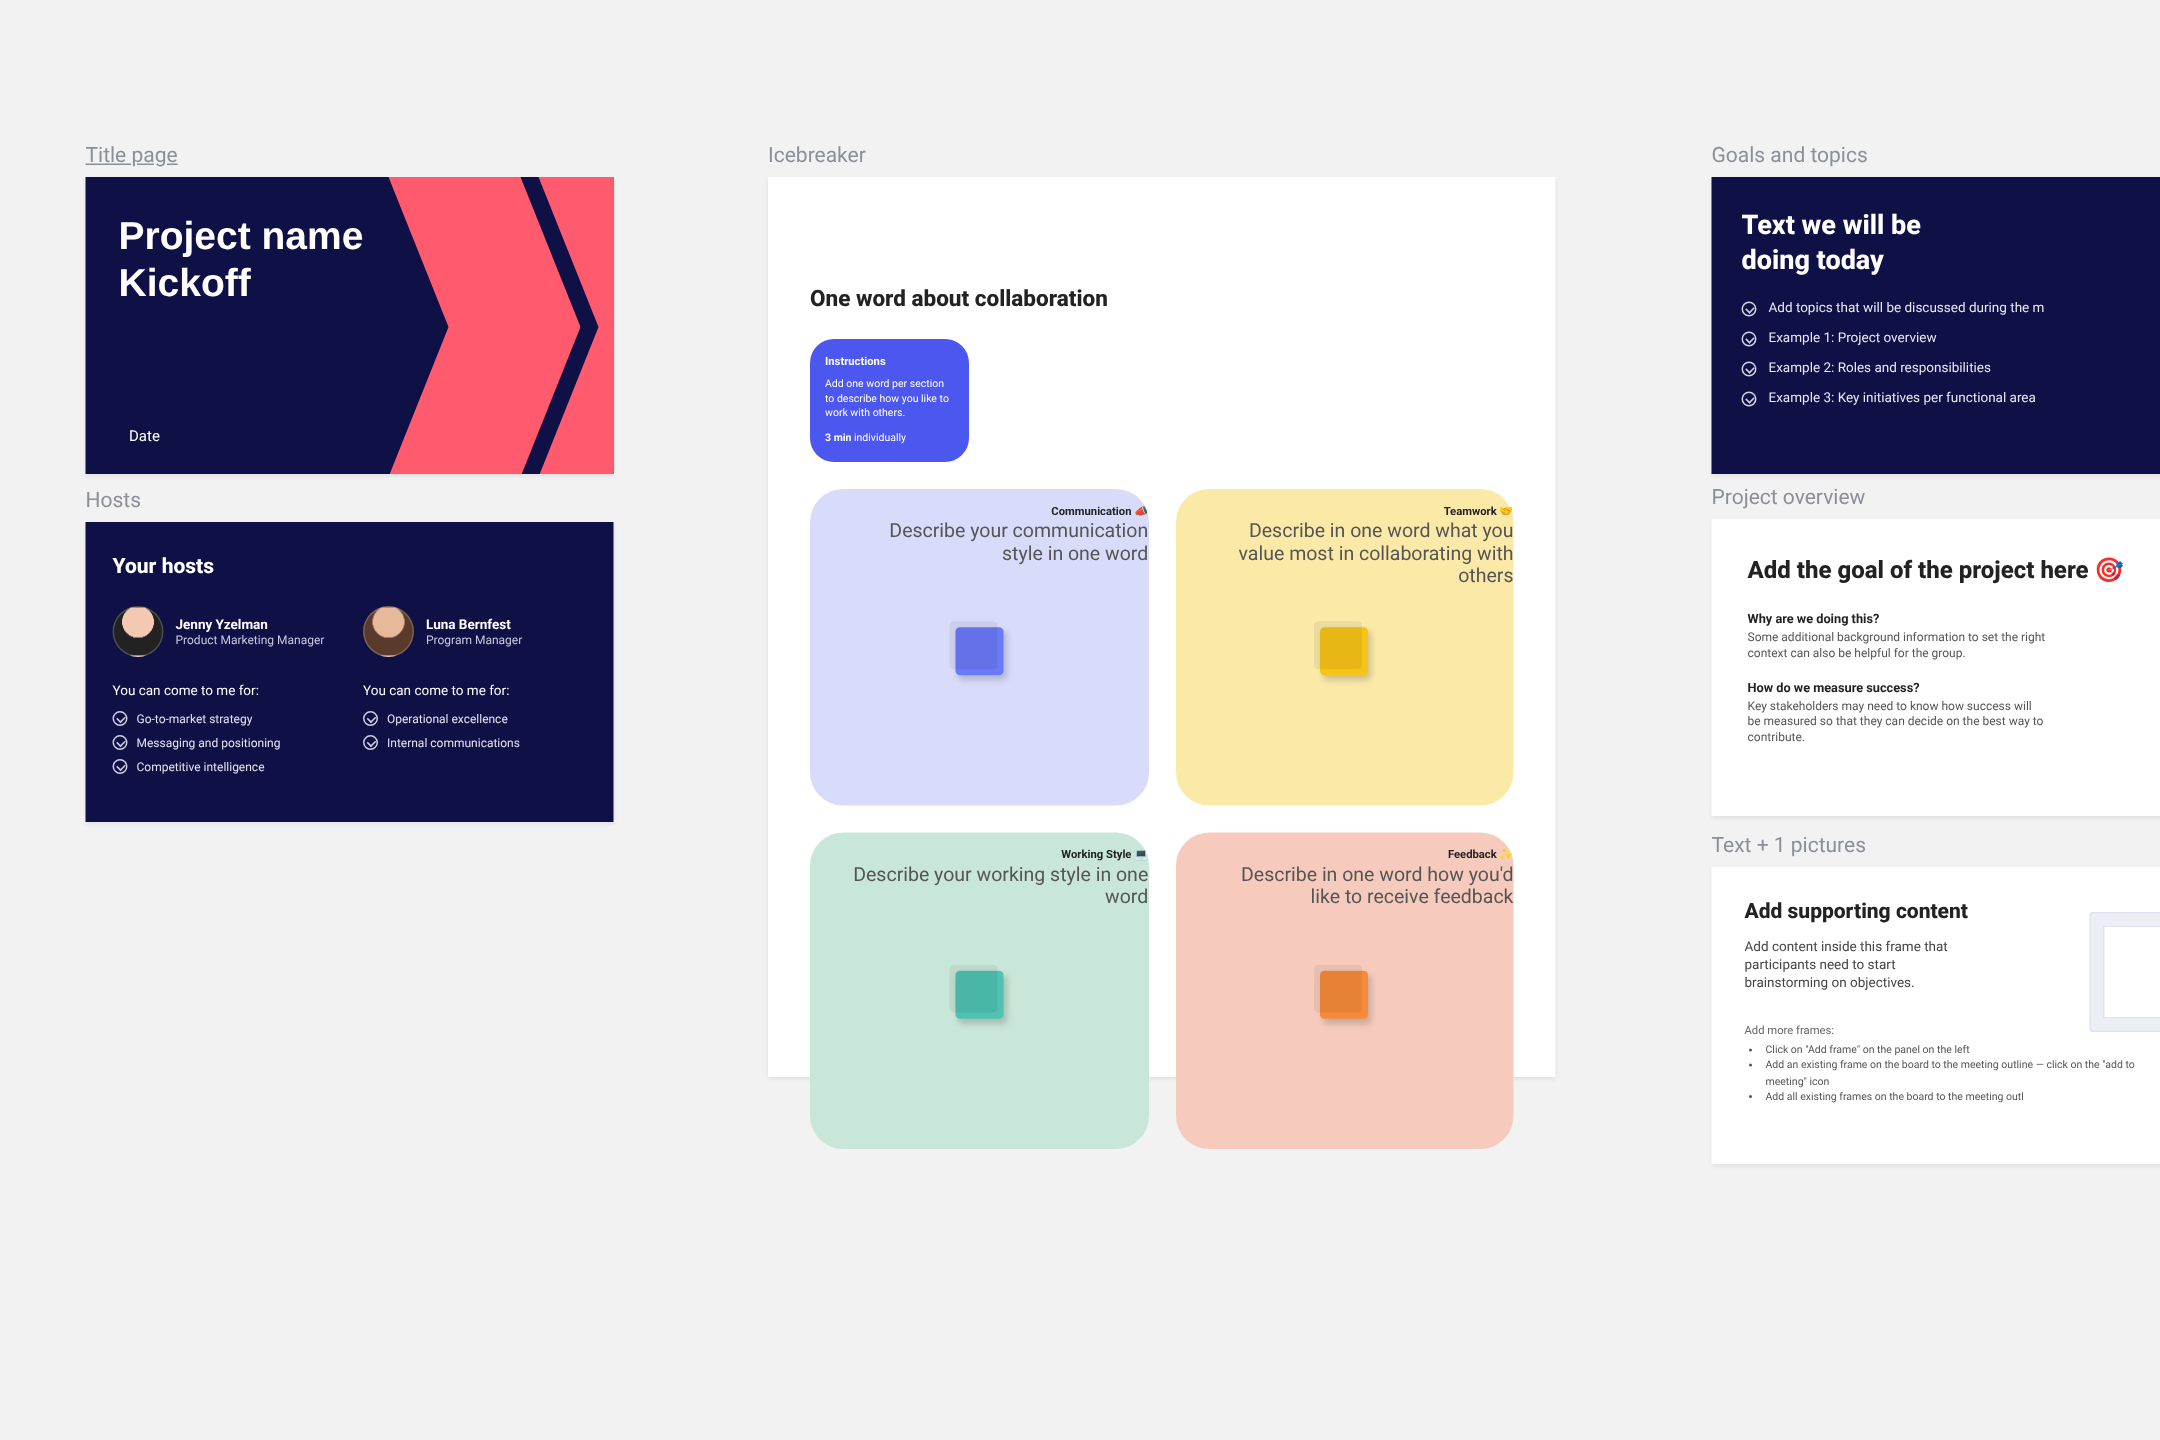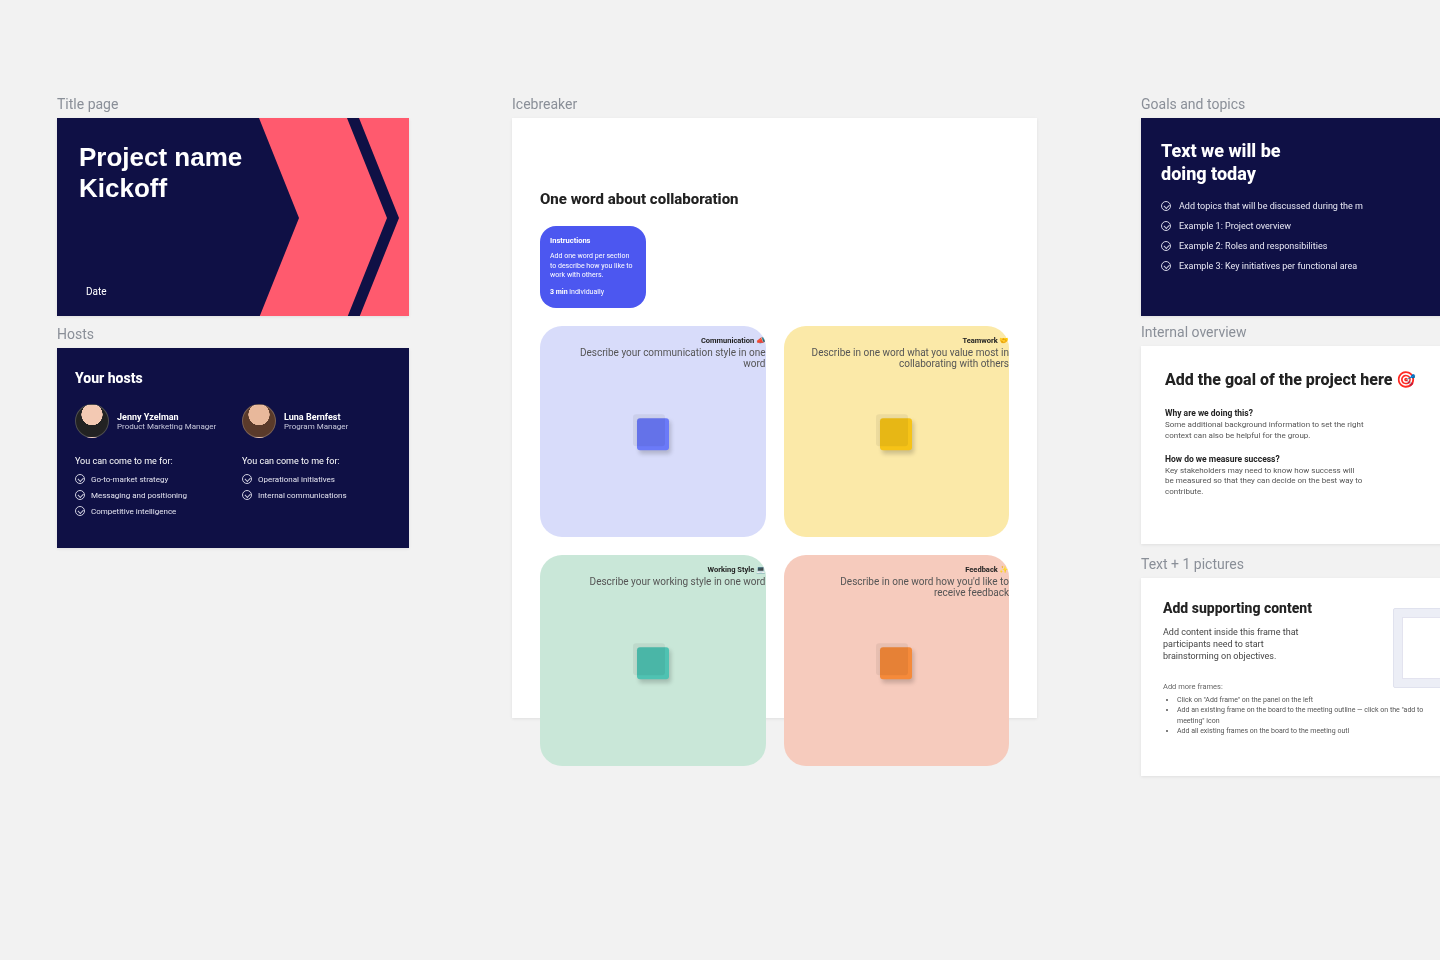--- a/index.html
+++ b/index.html
@@ -101,21 +101,21 @@
     display: grid; grid-template-columns: 1fr 1fr; grid-template-rows: 1fr 1fr;
     gap: 18px;
     height: 440px;
   }
   .zone {
     border-radius: 22px; position: relative; padding-top: 10px;
     text-align: right;
     padding-left: 24px;
   }
   .zone .ztitle { font-size: 7.5px; font-weight: 700; }
-  .zone .zsub { font-size: 10px; color: #555; margin-top: 2px; }
+  .zone .zsub { font-size: 13px; color: #555; margin-top: 2px; }
   .z1 { background: #d8dcfa; }
   .z2 { background: #c9e7d8; }
   .z3 { background: #fbe9a8; }
   .z4 { background: #f6cbbd; }
   .sticky {
     position: absolute; left: 50%; top: 50%; transform: translate(-50%,-40%);
     width: 32px; height: 32px; border-radius: 3px;
     box-shadow: 2px 3px 4px rgba(0,0,0,0.18);
   }
   .sticky::before {
@@ -156,21 +156,21 @@
     position:absolute; right:-20px; top:30px; width:120px; height:80px;
     background:#eceef6; border:1px solid #e0e2ee; border-radius:2px;
   }
   #textpic .mock::before { content:""; position:absolute; left:8px; top:8px; width:100px; height:60px; background:#fff; border:1px solid #e3e3ef;}
   #textpic .more { font-size:7.5px; color:#666; margin-top: 20px; }
   #textpic ul { margin-top:4px; padding-left: 14px; font-size:7px; color:#555; line-height:1.5; width: 280px;}
 </style>
 </head>
 <body>
 
-<div class="frame-label" style="left:57px; top:96px;">Title page</div>
+<div class="frame-label" style="left:57px; top:96px;text-decoration:underline;">Title page</div>
 <div id="title-page" class="frame">
   <div class="chevron c1"></div>
   <div class="chevron c2"></div>
   <h1>
     <span>Project name</span><br>
     <span>Kickoff</span>
   </h1>
   <div class="date">Date</div>
 </div>
 
@@ -204,21 +204,21 @@
       <div class="person">
         <div class="avatar b"></div>
         <div>
           <div class="pname">Luna Bernfest</div>
           <div class="prole">Program Manager</div>
         </div>
       </div>
       <div class="come">You can come to me for:</div>
       <div class="bullet">
           <span class="check-ic"></span>
-          <span>Operational initiatives</span>
+          <span>Operational excellence</span>
         </div>
       <div class="bullet">
           <span class="check-ic"></span>
           <span>Internal communications</span>
         </div>
     </div>
   </div>
 </div>
 
 <div class="frame-label" style="left:512px; top:96px;">Icebreaker</div>
@@ -269,21 +269,21 @@
   <div class="bullet">
       <span class="check-ic"></span>
       <span>Example 2: Roles and responsibilities</span>
     </div>
   <div class="bullet">
       <span class="check-ic"></span>
       <span>Example 3: Key initiatives per functional area</span>
     </div>
 </div>
 
-<div class="frame-label" style="left:1141px; top:324px;">Internal overview</div>
+<div class="frame-label" style="left:1141px; top:324px;">Project overview</div>
 <div id="project" class="frame">
   <h2>Add the goal of the project here 🎯</h2>
   <div class="q">Why are we doing this?</div>
   <div class="a">Some additional background information to set the right context can also be helpful for the group.</div>
   <div class="q">How do we measure success?</div>
   <div class="a">Key stakeholders may need to know how success will be measured so that they can decide on the best way to contribute.</div>
 </div>
 
 <div class="frame-label" style="left:1141px; top:556px;">Text + 1 pictures</div>
 <div id="textpic" class="frame">

